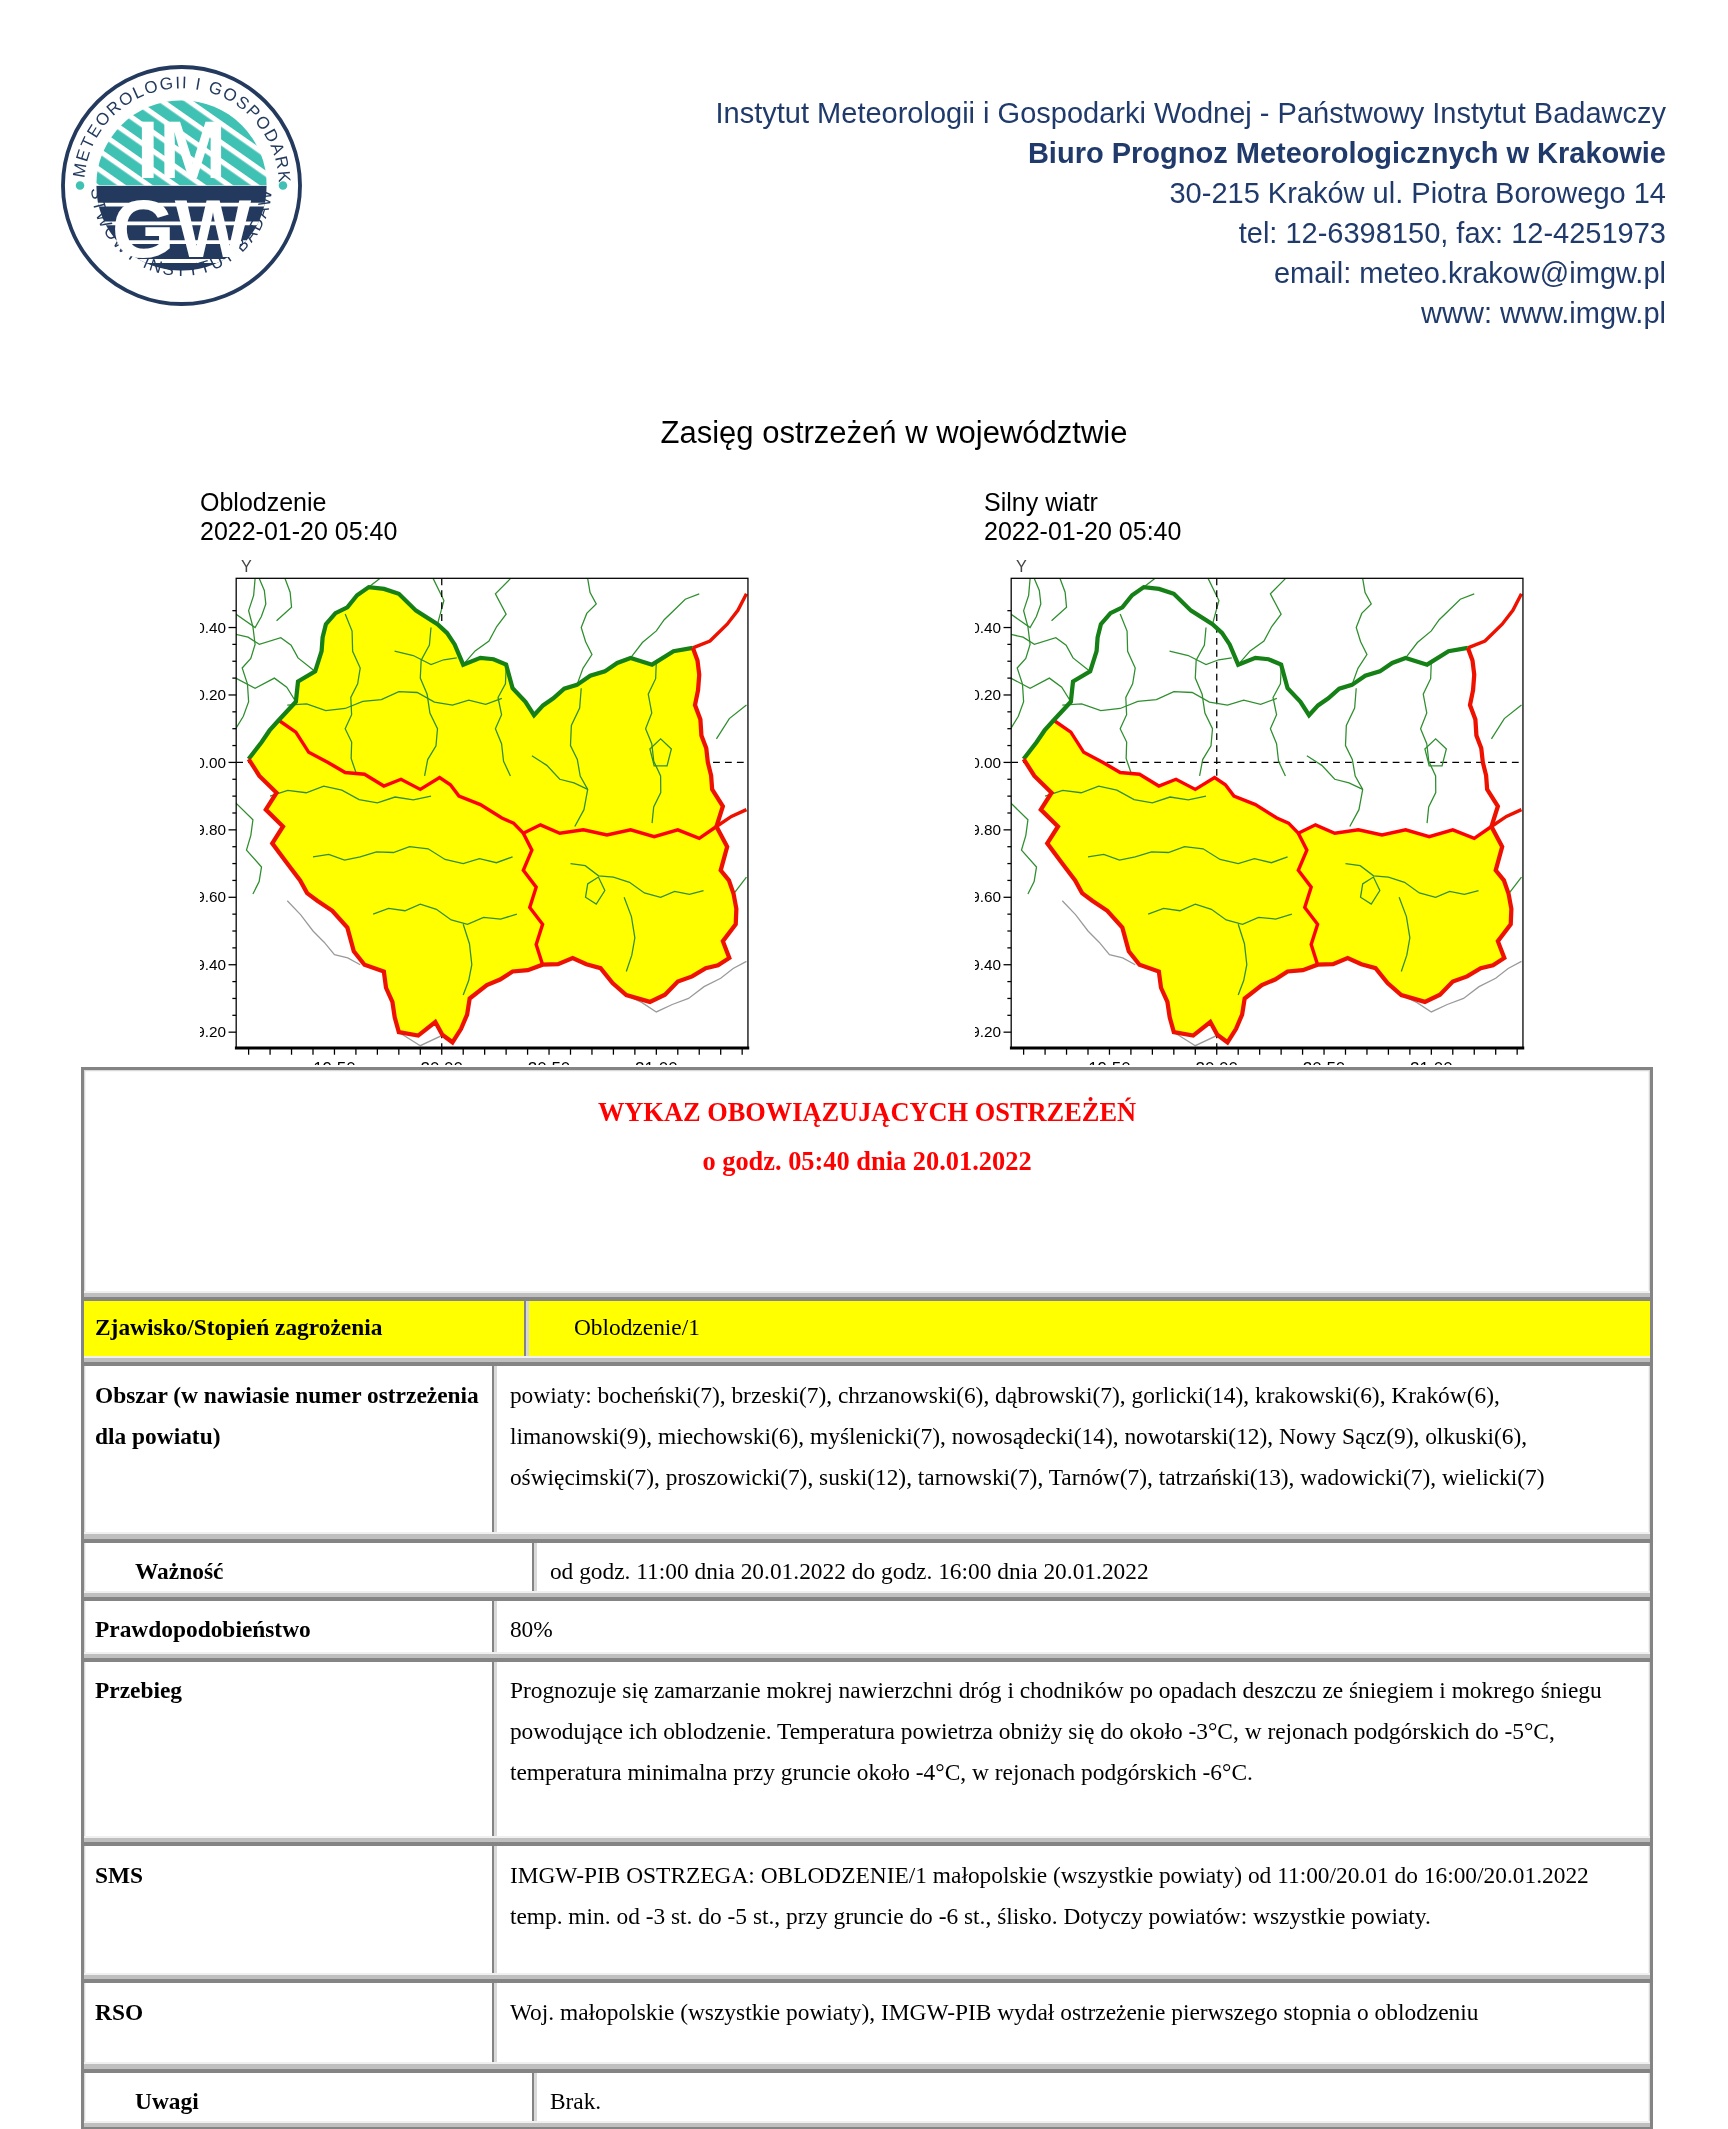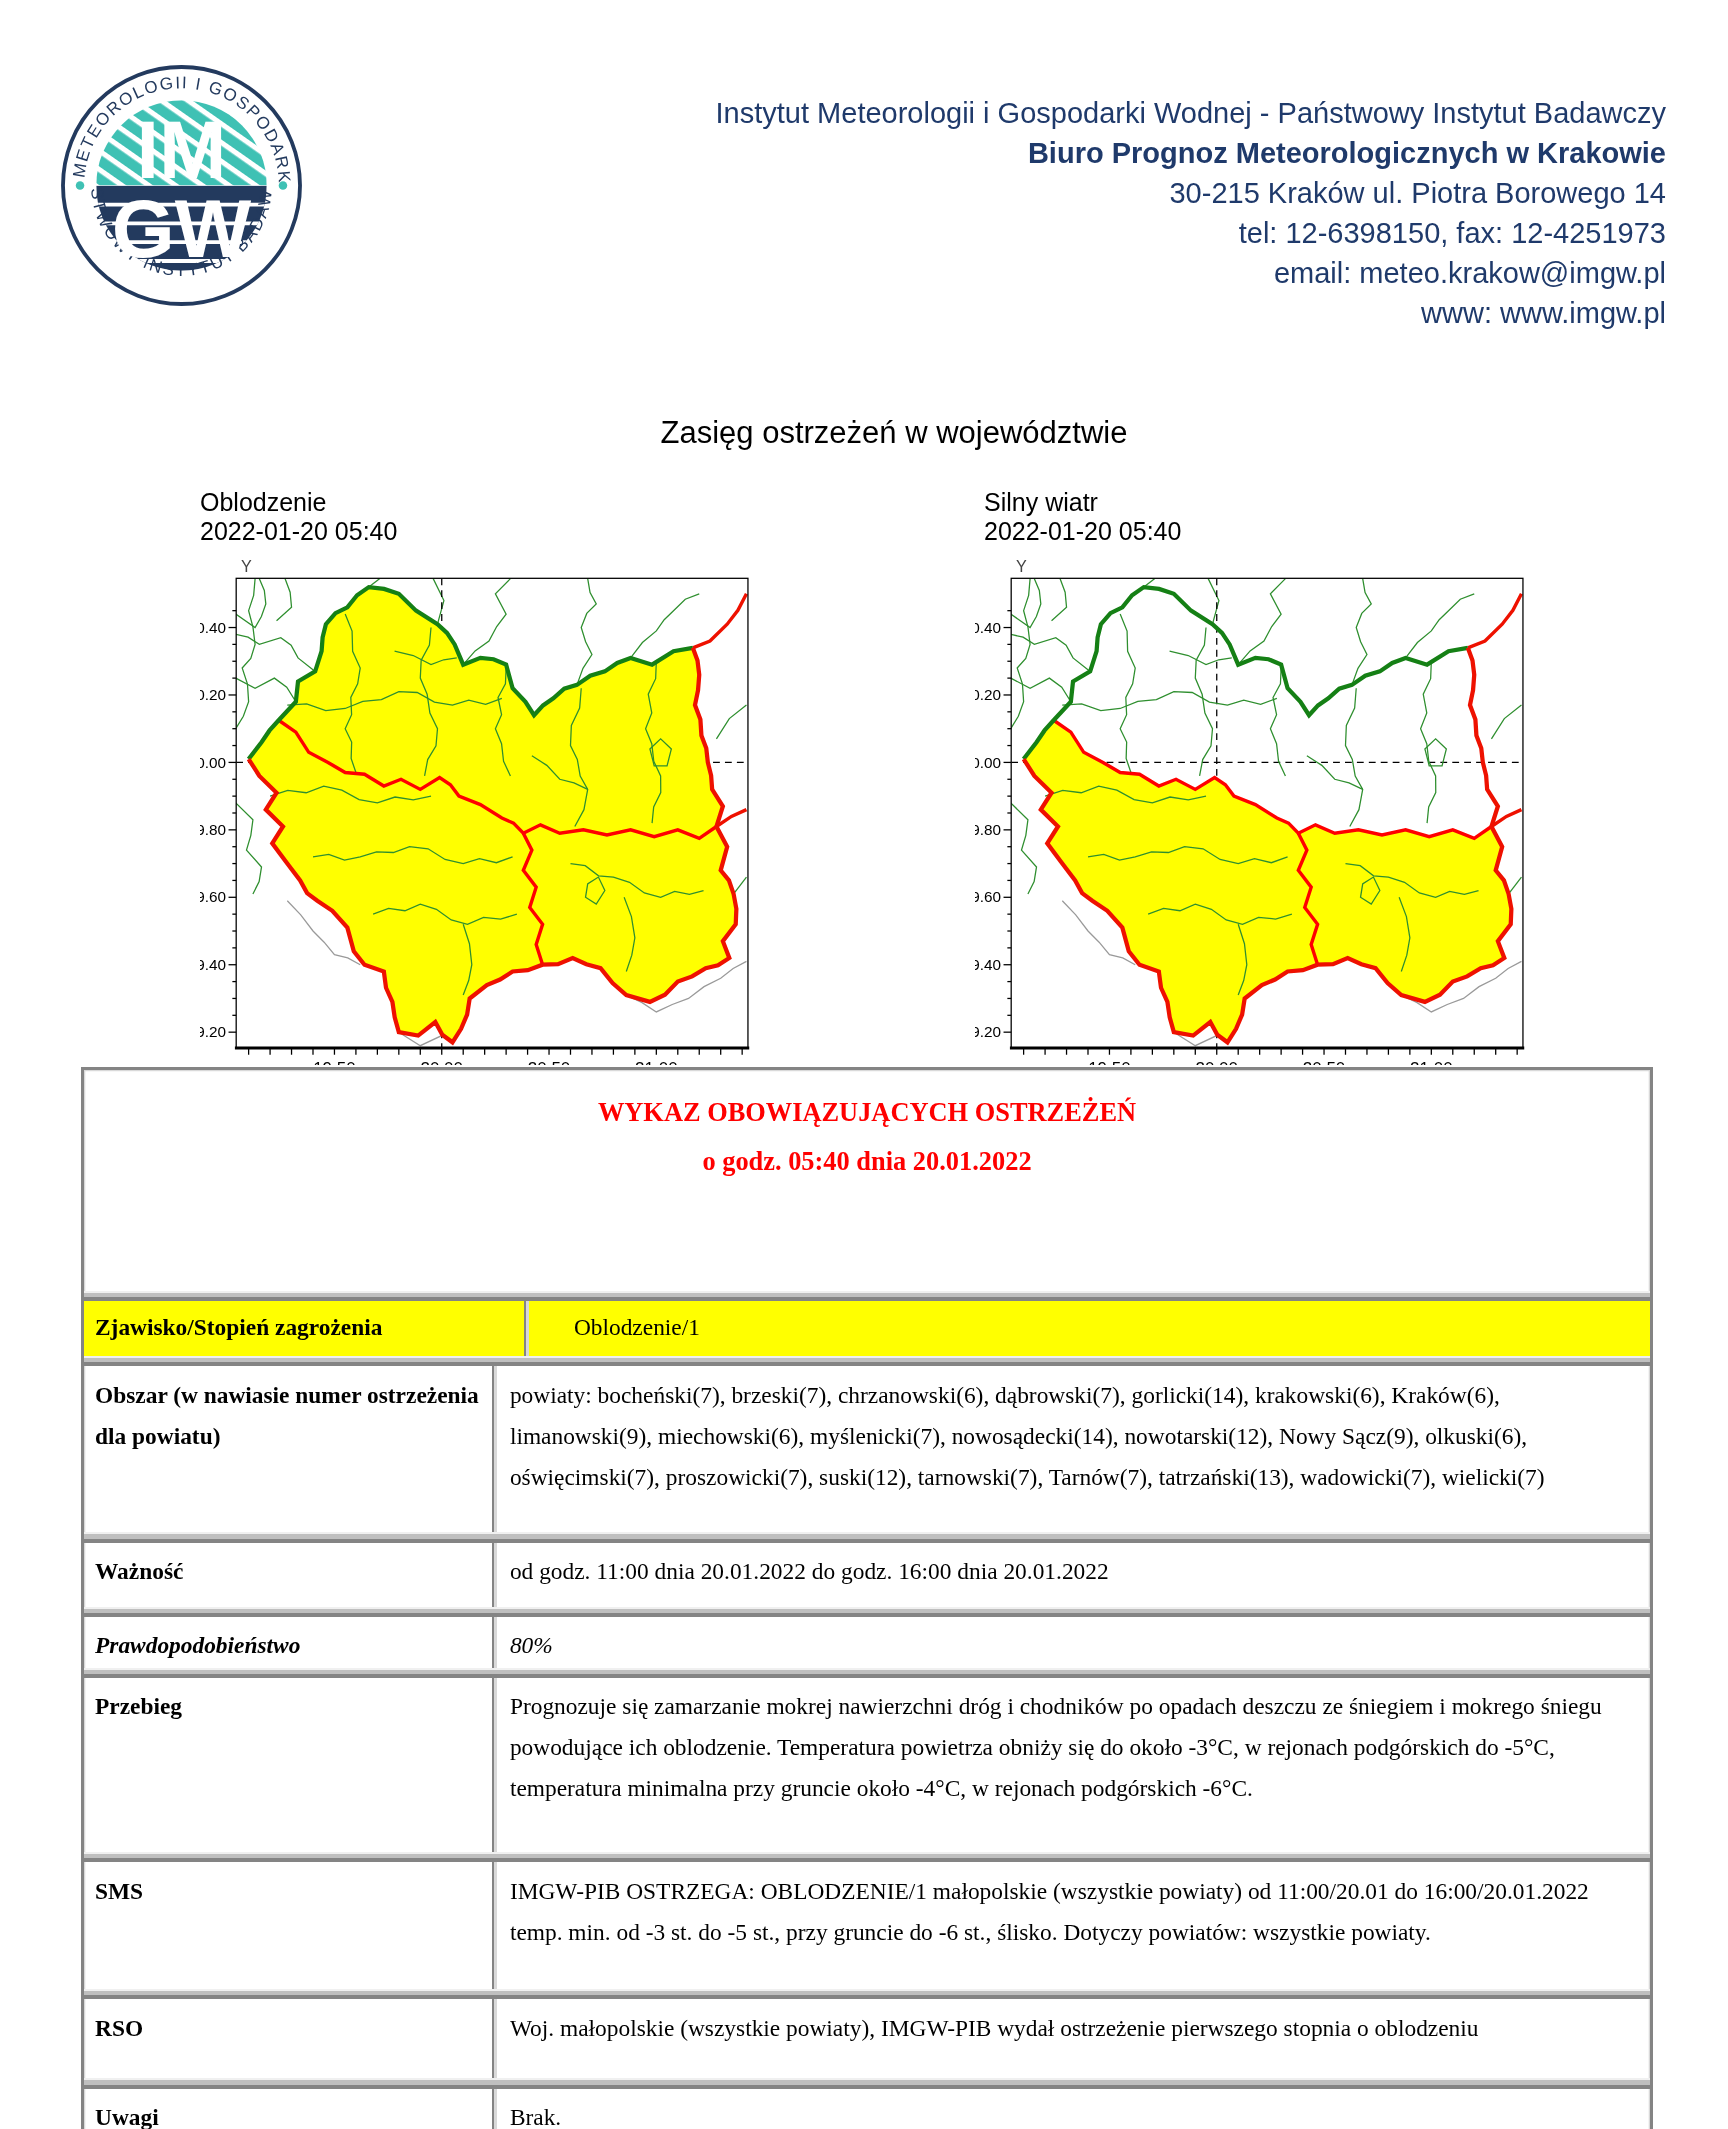--- a/index.html
+++ b/index.html
@@ -33,21 +33,21 @@
        font-family:"Liberation Serif",serif;font-size:23.4px;}
   .t-title{height:221px;text-align:center;color:#ff0000;font-weight:bold;
            font-size:26.4px;line-height:49px;padding-top:18px;box-sizing:border-box;}
   .hsep{height:10.2px;background:linear-gradient(180deg,#f0f0f0 0 22%,#bfbfbf 22% 60%,#848484 60% 100%);}
   .trow{display:flex;align-items:stretch;box-sizing:border-box;}
   .trow.hl{background:#ffff00;}
   .tl{width:408px;box-sizing:border-box;padding:8.5px 7.7px 0 11px;font-weight:bold;line-height:41px;}
   .vsep{width:5.1px;background:linear-gradient(90deg,#848484 0 35%,#d9d9d9 35% 100%);flex:none;}
   .tv{flex:1;box-sizing:border-box;padding:8.5px 14.5px 0 12.8px;line-height:41px;}
   .hl .tl,.hl .tv{padding-top:6px;}
-  .h128{height:55px;gap:32px;} .h390{height:166px;} .h112{height:64px;} .h119{height:51px;font-style:italic;}
+  .h128{height:55px;gap:32px;} .h390{height:166px;} .h112{height:48px;margin-left:40px;} .h119{height:51px;}
   .h409{height:174px;} .h298{height:127px;} .h186{height:79px;}
 </style>
 </head>
 <body>
 
 <div class="abs" id="logo">
   <svg width="243" height="243" viewBox="0 0 570 570">
     <defs>
       <clipPath id="lc-top">
           <path d="M85,285 A200,200 0 0 1 485,285 Z"></path>

